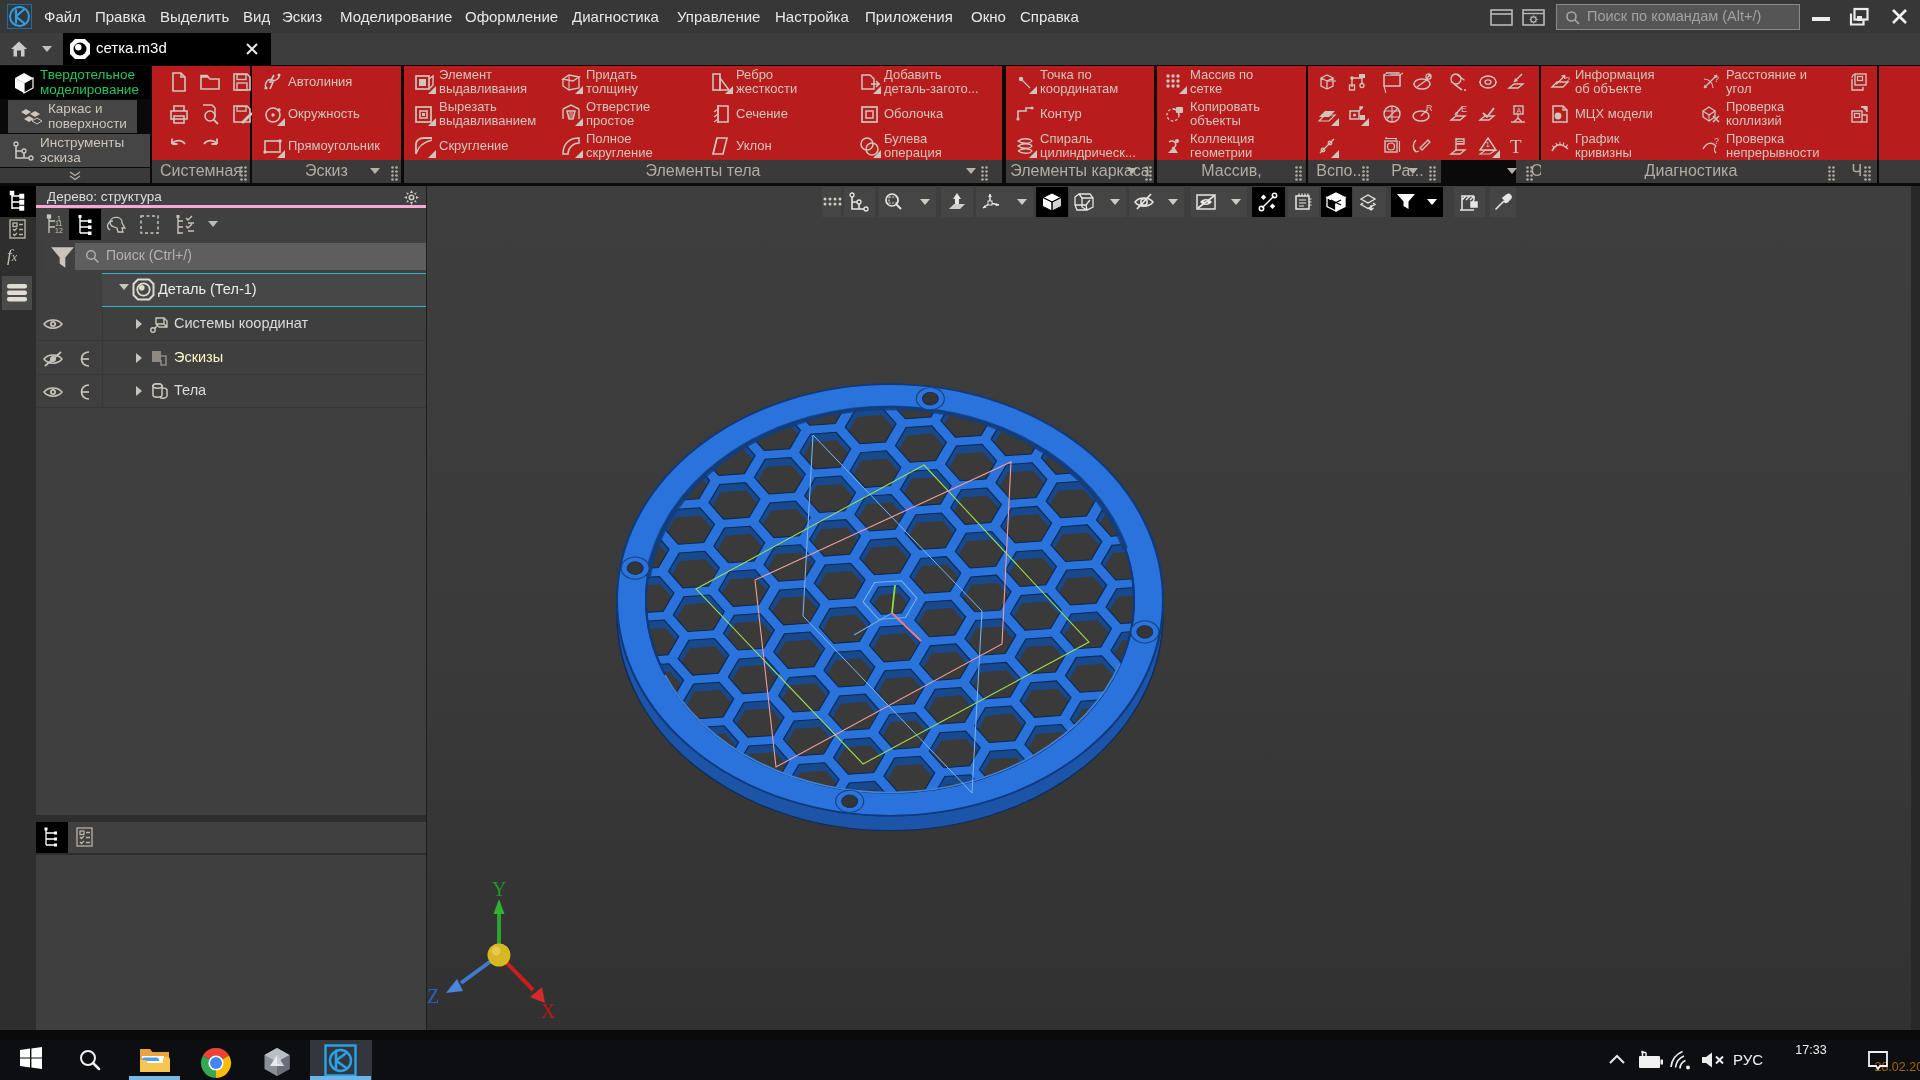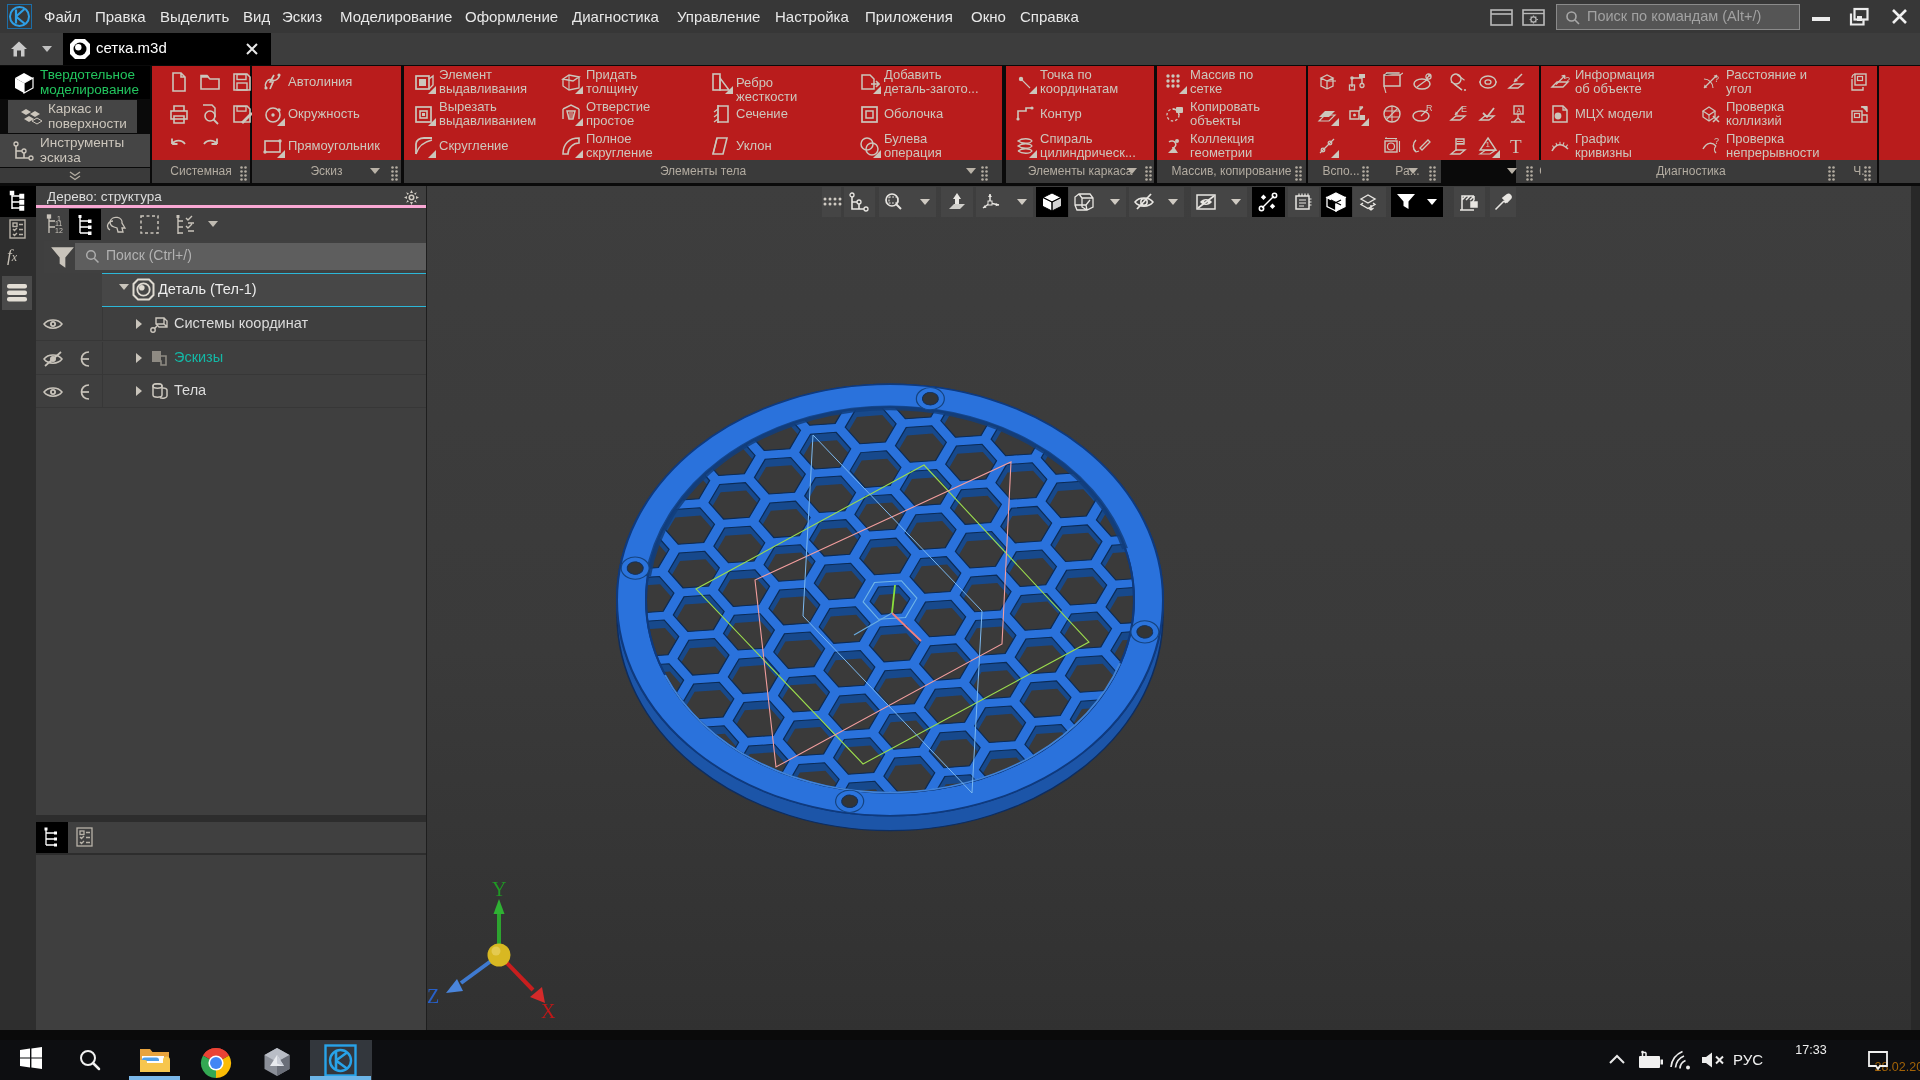--- a/index.html
+++ b/index.html
@@ -2,21 +2,21 @@
 <html><head><meta charset="utf-8"><title>k</title><style>
 *{margin:0;padding:0;box-sizing:border-box}
 html,body{width:1920px;height:1080px;overflow:hidden;background:#000;
  font-family:"Liberation Sans",sans-serif;-webkit-font-smoothing:antialiased}
 .abs{position:absolute}
 #menubar{left:0;top:0;width:1920px;height:33px;background:#373737}
 .mitem{position:absolute;top:0;height:33px;line-height:33px;color:#e8e8e8;font-size:15px}
 #tabbar{left:0;top:33px;width:1920px;height:32px;background:#3d3d3d}
 #ribbon{left:0;top:65px;width:1920px;height:121px;background:#0a0a0a}
 .panel{position:absolute;top:1px;height:94px;background:#b91c1c}
-.plabel{position:absolute;top:95px;height:23px;background:#3a3a3a;color:#b3aca1;font-size:12px;text-align:center;line-height:22px;overflow:hidden}
+.plabel{position:absolute;top:95px;height:23px;background:#3a3a3a;color:#b3aca1;font-size:16px;text-align:center;line-height:22px;overflow:hidden}
 .rbtn{position:absolute;color:#cdc7bd;font-size:13px;line-height:13.5px}
 .drop{position:absolute;width:0;height:0;border-left:5px solid transparent;border-right:5px solid transparent;border-top:6px solid #b9b2a7}
 #leftbar{left:0;top:186px;width:36px;height:844px;background:#2e2e2e}
 #tree{left:36px;top:186px;width:390px;height:844px;background:#3f3f3f}
 #viewport{left:426px;top:186px;width:1494px;height:846px;border-left:1px solid #1e1e1e;background:linear-gradient(180deg,#3e3e3e 0%,#3a3a3a 55%,#313131 100%)}
 #taskbar{left:0;top:1040px;width:1920px;height:40px;background:#0d0e11}
 .vbtn{position:absolute;top:0;height:30px;background:#454545}
 .vbtn.on{background:#000}
 </style></head>
 <body>
@@ -265,21 +265,21 @@
         <path d="M8 0 V8 H0 Z" fill="#ccc6bc"></path>
       </svg>
       <div class="rbtn" style="left:182px;top:66px;width:120px">Полное<br>скругление</div>
       <svg class="abs" style="left:306px;top:5px" width="22" height="22" viewBox="0 0 22 22">
         <rect x="3" y="3" width="7" height="16" fill="none" stroke="#ccc6bc" stroke-width="1.6"></rect>
         <path d="M10 19 L19 19 L10 7 Z" fill="none" stroke="#ccc6bc" stroke-width="1.5"></path>
       </svg>
       <svg class="abs" style="left:321px;top:20px" width="8" height="8" viewBox="0 0 8 8">
         <path d="M8 0 V8 H0 Z" fill="#ccc6bc"></path>
       </svg>
-      <div class="rbtn" style="left:332px;top:10px;width:120px">Ребро<br>жесткости</div>
+      <div class="rbtn" style="left:332px;top:2px;width:120px">Ребро<br>жесткости</div>
       <svg class="abs" style="left:306px;top:37px" width="22" height="22" viewBox="0 0 22 22">
         <path d="M8 3 H18 V19 H8" fill="none" stroke="#ccc6bc" stroke-width="1.6"></path>
         <line x1="8" y1="2" x2="8" y2="20" stroke="#ccc6bc" stroke-width="1.8"></line>
         <path d="M8 6 l-4 3 M8 11 l-4 3 M8 16 l-4 3" stroke="#ccc6bc" stroke-width="1.2"></path>
       </svg>
       <div class="rbtn" style="left:332px;top:41px;width:120px">Сечение</div>
       <svg class="abs" style="left:306px;top:69px" width="22" height="22" viewBox="0 0 22 22">
         <path d="M7 3 L17 3 L13 19 L3 19 Z" fill="none" stroke="#ccc6bc" stroke-width="1.6"></path>
         <line x1="7" y1="3" x2="3" y2="19" stroke="#ccc6bc" stroke-width="1.1"></line>
       </svg>
@@ -785,21 +785,21 @@
           <path d="M6 9 h8" stroke="#c9c4bb" stroke-width="1.7"></path>
         </svg></div>
   <div class="abs" style="left:66px;top:0;width:1px;height:33px;background:#373737"></div>
   <div class="abs" style="left:100px;top:11px;width:0;height:0;border-top:5px solid transparent;border-bottom:5px solid transparent;border-left:6px solid #c9c4bb"></div>
   <svg class="abs" style="left:112px;top:5px" width="22" height="22" viewBox="0 0 22 22">
         <g fill="#8e8a83">
           <rect x="4" y="4" width="9" height="11"></rect>
           <path d="M9 9 h9 v9 h-5 v-4 h-4 Z" fill="none" stroke="#8e8a83" stroke-width="1.6"></path>
         </g>
       </svg>
-  <div class="abs" style="left:138px;top:7px;color:#14b8a6;font-size:14.5px">Эскизы</div>
+  <div class="abs" style="left:138px;top:7px;color:#fef9c3;font-size:14.5px">Эскизы</div>
 </div>
 <div class="abs" style="left:0;top:189px;width:390px;height:33px;border-bottom:1px solid #373737">
   <div class="abs" style="left:6px;top:9px"><svg width="22" height="16" viewBox="0 0 22 16">
           <path d="M2 8 C6 2.5,16 2.5,20 8 C16 13.5,6 13.5,2 8 Z" fill="none" stroke="#c9c4bb" stroke-width="1.5"></path>
           <circle cx="11" cy="8" r="3" fill="#c9c4bb"></circle>
           <circle cx="11" cy="8" r="1.2" fill="#3f3f3f"></circle>
         </svg></div>
   <div class="abs" style="left:39px;top:8px"><svg width="16" height="18" viewBox="0 0 16 18">
           <path d="M14 2 C4 2,4 16,14 16" fill="none" stroke="#c9c4bb" stroke-width="1.7"></path>
           <path d="M6 9 h8" stroke="#c9c4bb" stroke-width="1.7"></path>

